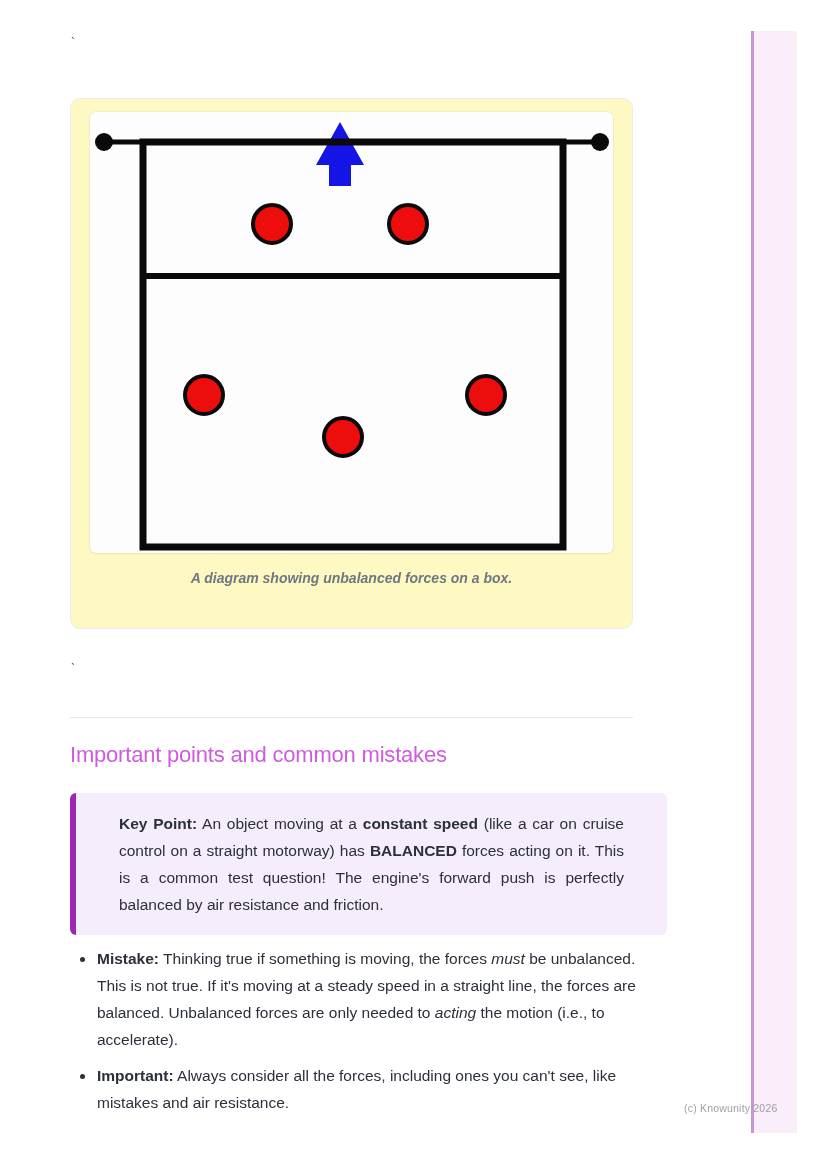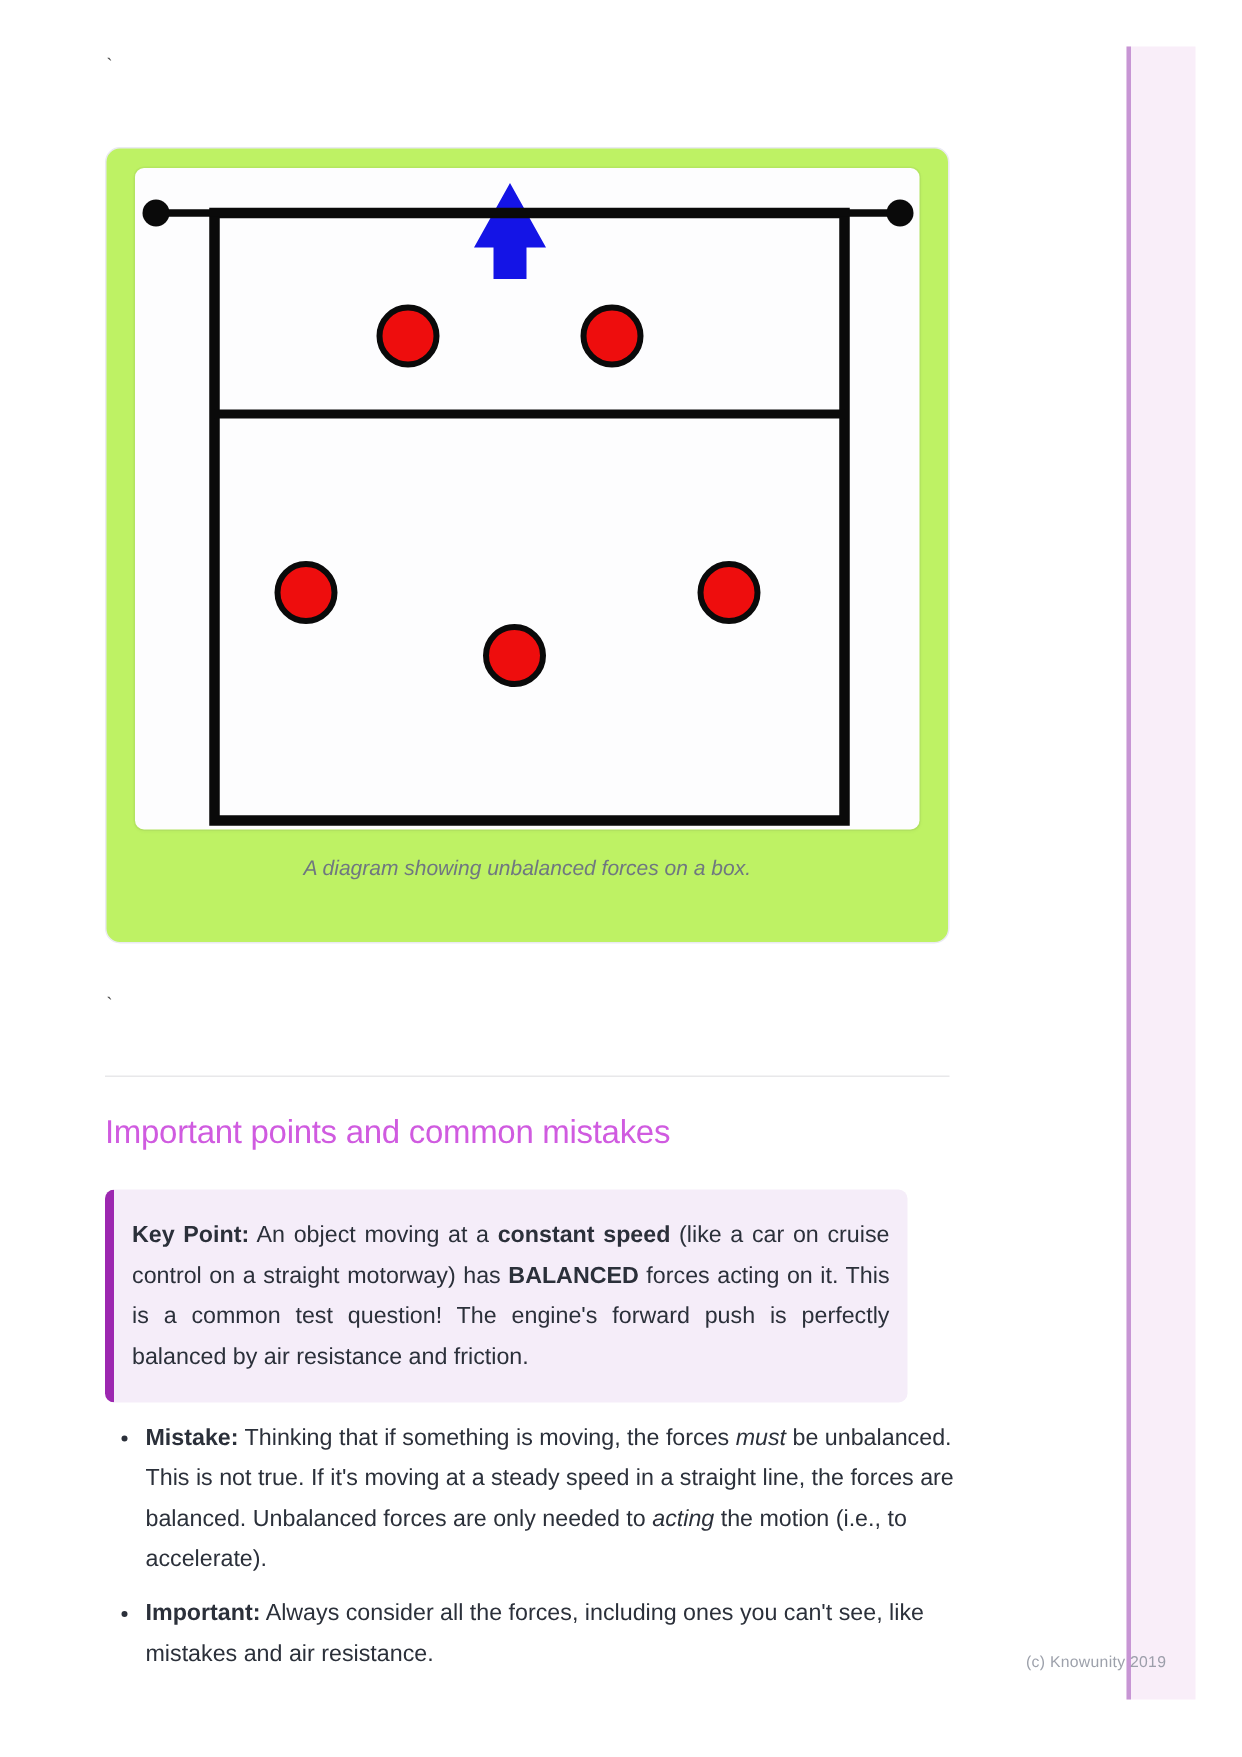--- a/index.html
+++ b/index.html
@@ -9,21 +9,21 @@
   }
   .strip{
     position:absolute;left:751px;top:31px;width:43px;height:1102px;
     background:var(--strip-bg,#f9eef9);border-left:3px solid var(--strip-line,#c795d4);
   }
   .tick{position:absolute;left:71px;font-size:12px;color:#4a4a4a;}
   .tick.top{top:36px;}
   .tick.bottom{top:662px;}
   .figure-card{
     position:absolute;left:70px;top:98px;width:561px;height:529px;
-    background:#bef264;border:1px solid #eaeaf2;border-radius:10px;
+    background:#fef9c3;border:1px solid #eaeaf2;border-radius:10px;font-weight:bold;
   }
   .figure-image{
     position:absolute;left:19px;top:13px;width:523px;height:441px;
     background:#fdfdfe;border-radius:6px;box-shadow:0 0 0 1px rgba(20,20,40,0.04),0 1px 3px rgba(20,20,40,0.05);
   }
   .figure-image svg{display:block;width:523px;height:441px;}
   .stroke-ink{stroke:var(--ink,#0a0a0a);}
   .force-circle{fill:var(--circle-red,#ee0d0d);stroke:var(--ink,#0a0a0a);stroke-width:4;}
   .up-arrow{fill:var(--arrow-blue,#1414e6);}
   .figure-caption{
@@ -35,21 +35,21 @@
   }
   .section-heading{
     position:absolute;left:70px;top:742px;margin:0;width:563px;
     font-size:22px;font-weight:400;letter-spacing:-0.2px;
     color:var(--heading,#d05be0);
   }
   .key-point{
     position:absolute;left:70px;top:793px;width:505px;
     background:var(--keypoint-bg,#f5edf9);
     border-left:6px solid var(--keypoint-border,#9c27b0);
-    border-radius:6px;padding:17px 12px;
+    border-radius:6px;padding:17px 43px;
     font-size:15.5px;line-height:27px;text-align:justify;color:#2b303a;
   }
   .bullets{
     position:absolute;left:70px;top:945px;width:563px;margin:0;padding:0 0 0 26px;
     list-style:disc;
   }
   .bullets li{
     font-size:15.5px;line-height:27px;color:#2b303a;margin-bottom:9px;padding-left:1px;
   }
   .b{font-weight:700;}
@@ -95,20 +95,20 @@
 <hr class="section-divider">
 
 <h2 class="section-heading">Important points and common mistakes</h2>
 
 <div class="key-point">
   <span class="b">Key Point:</span><span> An object moving at a </span><span class="b">constant speed</span><span> (like a car on cruise control on a straight motorway) has </span><span class="b">BALANCED</span><span> forces acting on it. This is a common test question! The engine's forward push is perfectly balanced by air resistance and friction.</span>
 </div>
 
 <ul class="bullets">
   <li>
-    <span class="b">Mistake:</span><span> Thinking that if something is moving, the forces </span><span class="i">must</span><span> be unbalanced. This is not true. If it's moving at a steady speed in a straight line, the forces are balanced. Unbalanced forces are only needed to </span><span class="i">acting</span><span> the motion (i.e., to accelerate).</span>
+    <span class="b">Mistake:</span><span> Thinking true if something is moving, the forces </span><span class="i">must</span><span> be unbalanced. This is not true. If it's moving at a steady speed in a straight line, the forces are balanced. Unbalanced forces are only needed to </span><span class="i">acting</span><span> the motion (i.e., to accelerate).</span>
   </li>
   <li>
     <span class="b">Important:</span><span> Always consider all the forces, including ones you can't see, like mistakes and air resistance.</span>
   </li>
 </ul>
 
-<div class="watermark">(c) Knowunity 2019</div>
+<div class="watermark">(c) Knowunity 2026</div>
 
 </body></html>

